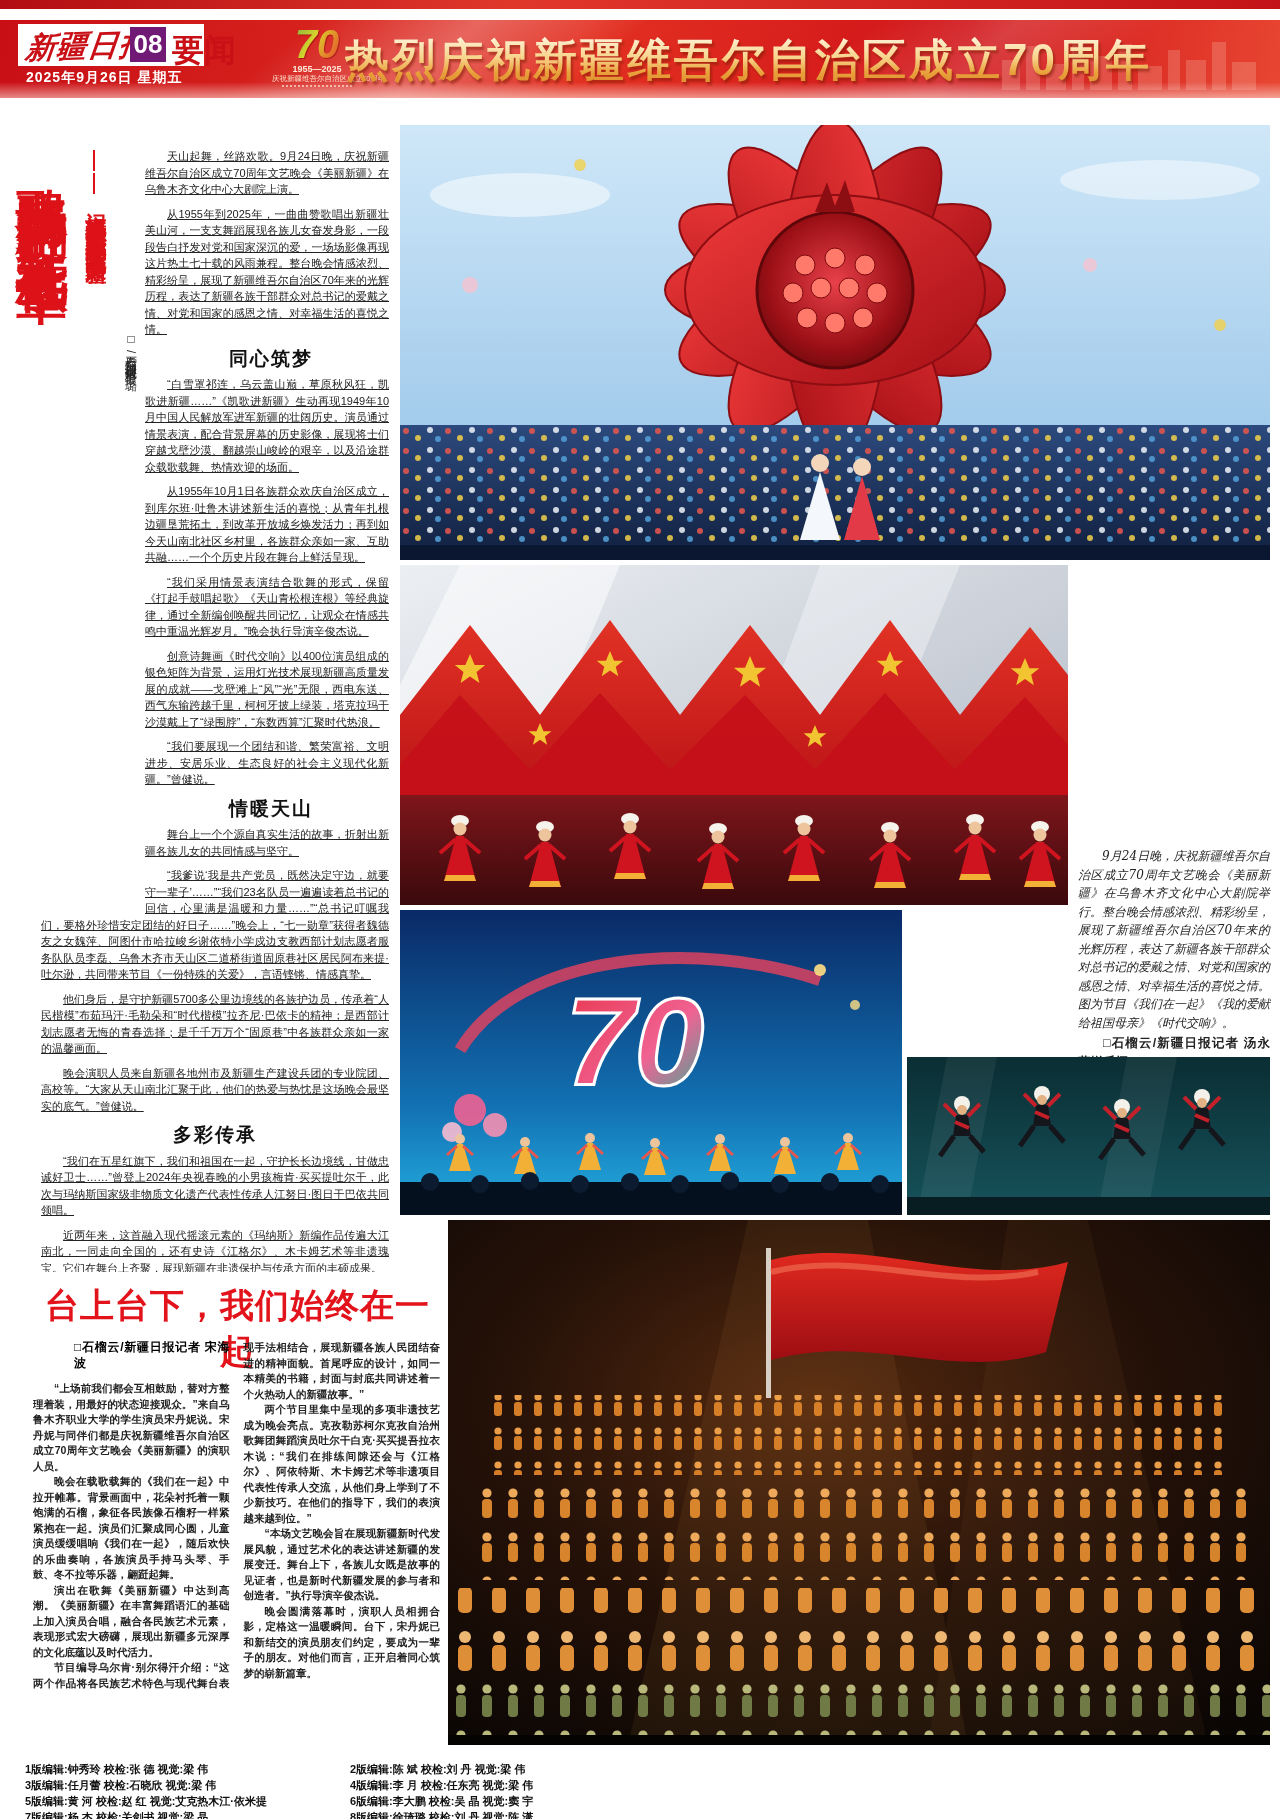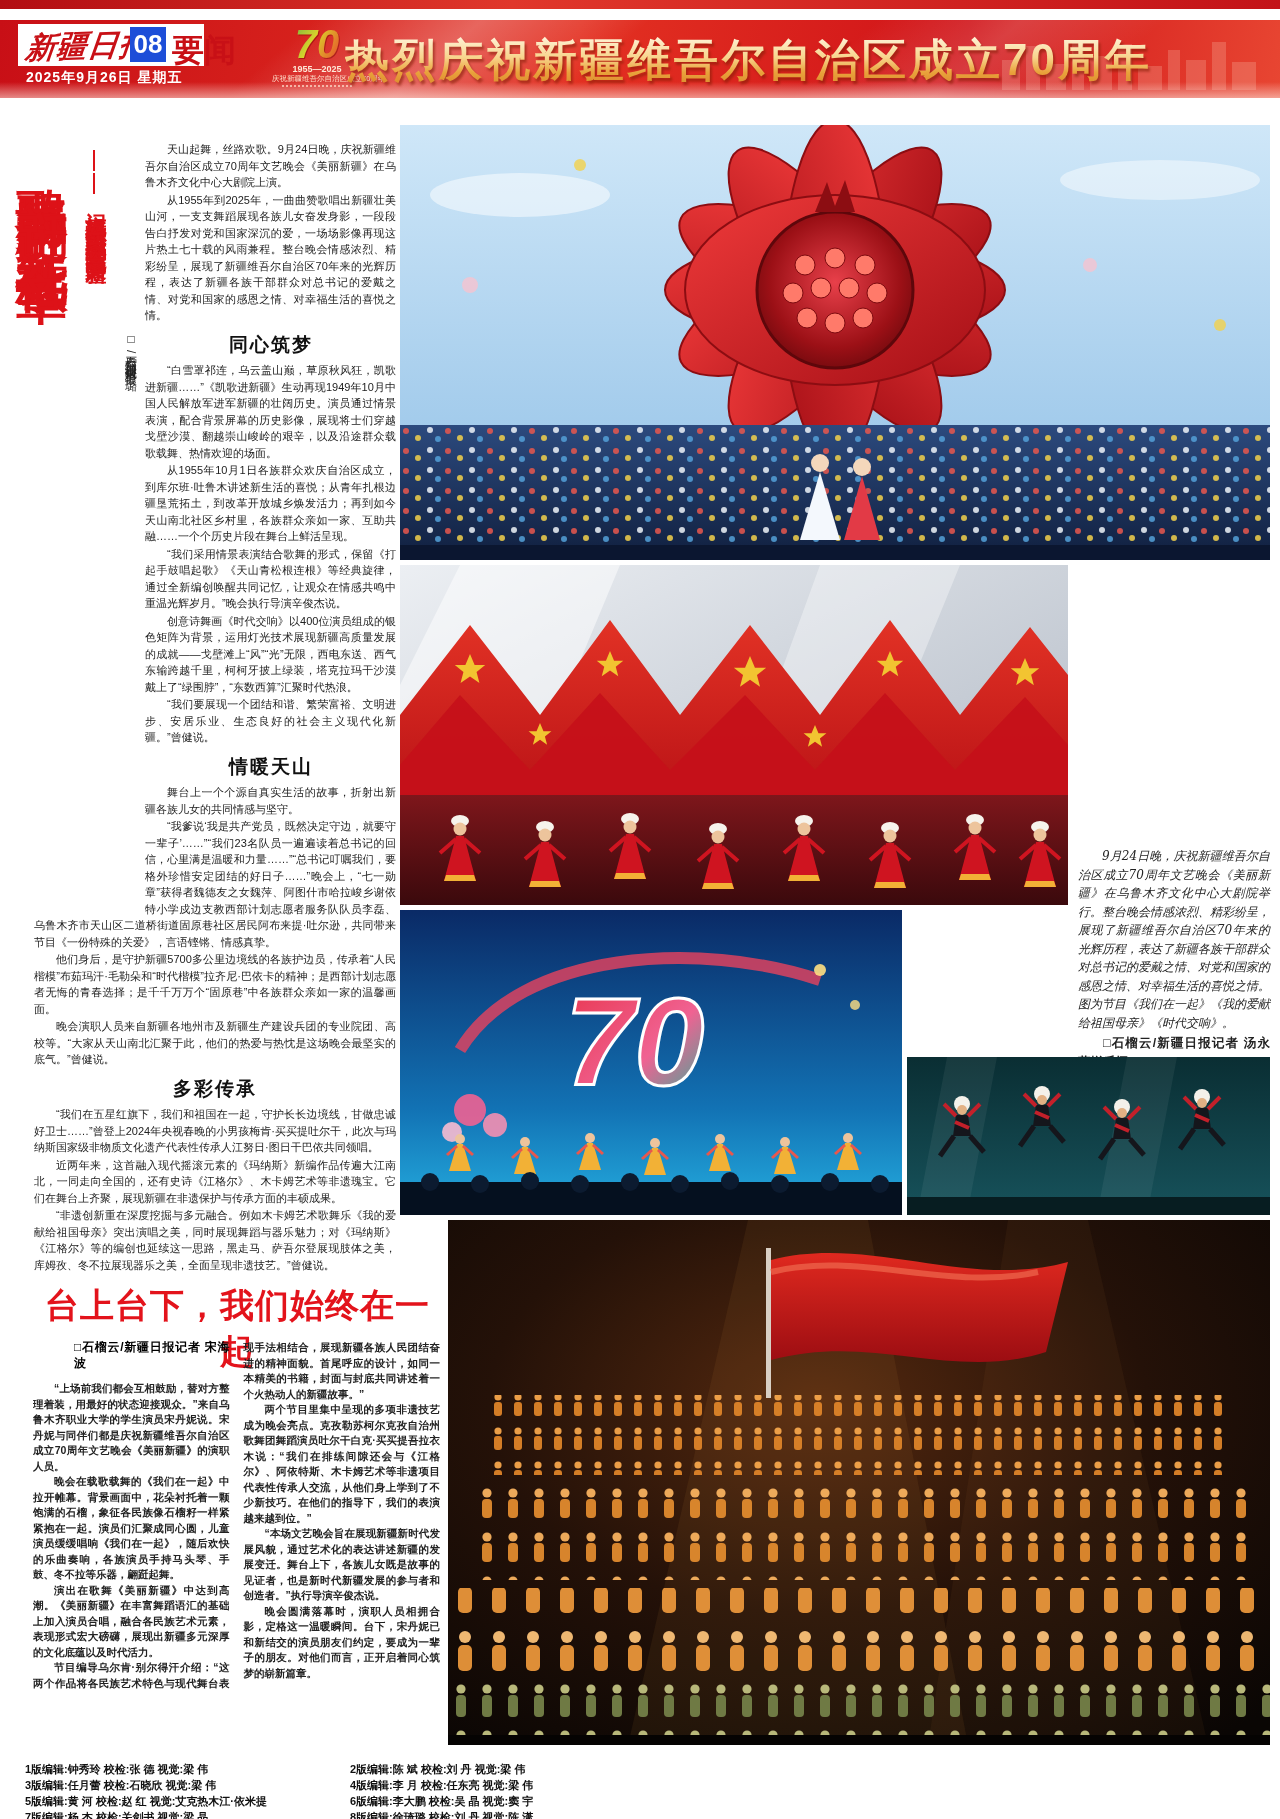--- a/index.html
+++ b/index.html
@@ -14,21 +14,21 @@
   .banner .s1{left:180px;top:-20px;width:500px;height:130px;transform:skewX(-35deg);}
   .banner .s2{left:760px;top:-20px;width:420px;height:130px;transform:skewX(-35deg);opacity:.6;}
   .banner .fade{position:absolute;left:0;bottom:0;width:100%;height:16px;
     background:linear-gradient(180deg,rgba(255,255,255,0),rgba(255,236,228,.55));}
   .skyline{position:absolute;right:18px;bottom:8px;width:260px;height:52px;opacity:.22;}
   .skyline div{position:absolute;bottom:0;background:#ffd9c4;}
   .masthead-panel{position:absolute;left:18px;top:24px;width:186px;height:42px;background:#ffffff;}
   .paper-name{position:absolute;left:26px;top:26px;font-family:"Liberation Serif",serif;
     font-weight:900;font-style:italic;font-size:30px;color:#c81016;letter-spacing:1px;
     transform:skewX(-8deg) rotate(-2deg);}
-  .page-no{position:absolute;left:130px;top:27px;width:36px;height:35px;background:#1d4ed8;
+  .page-no{position:absolute;left:130px;top:27px;width:36px;height:35px;background:#701a75;
     color:#ffffff;font-size:26px;font-weight:700;text-align:center;line-height:35px;}
   .section-name{position:absolute;left:172px;top:29px;font-size:32px;font-weight:900;color:#c81016;}
   .date-line{position:absolute;left:26px;top:69px;font-size:14px;font-weight:700;color:#ffffff;letter-spacing:1px;}
   .logo70{position:absolute;left:272px;top:24px;width:90px;height:70px;text-align:center;}
   .logo70 .num{font-size:40px;font-weight:900;font-style:italic;line-height:40px;
     background:linear-gradient(120deg,#2f9e4f,#d9d22b 45%,#e8552b 75%,#c81016);
     -webkit-background-clip:text;background-clip:text;color:transparent;
     filter:drop-shadow(1px 1px 0 rgba(120,0,0,.45));}
   .logo70 .years{font-size:9px;font-weight:700;color:#ffe9d8;line-height:10px;}
   .logo70 .cap{font-size:7.5px;color:#ffe0cc;line-height:9px;white-space:nowrap;}
@@ -43,21 +43,21 @@
     font-weight:900;font-size:52px;color:#dd1218;letter-spacing:4px;line-height:1.08;}
   .vtitle .gap{display:inline-block;height:36px;}
   .vsub{position:absolute;left:82px;top:150px;height:724px;writing-mode:vertical-rl;
     font-size:21px;font-weight:700;color:#dd1218;letter-spacing:2px;}
   .vbyline{position:absolute;left:122px;top:332px;height:250px;writing-mode:vertical-rl;
     font-size:12px;color:#222;letter-spacing:1px;}
   
   .article1{position:absolute;left:33px;top:140px;width:364px;height:1132px;overflow:hidden;
     font-size:11px;line-height:16.5px;text-align:justify;color:#222;}
   .article1 .spacer{float:left;width:112px;height:770px;}
-  .article1 p{margin:1px;text-indent:2em;}
+  .article1 p{margin:8px;text-indent:2em;text-decoration:underline;}
   .article1 h3{margin:13px 0 9px;font-size:19px;font-weight:900;color:#111;text-align:center;letter-spacing:2px;}
   
   .ph{position:absolute;display:block;}
   
   .caption{position:absolute;left:1078px;top:847px;width:192px;height:218px;
     font-family:"DejaVu Serif",serif;font-style:italic;font-size:12px;line-height:18.5px;
     text-align:justify;color:#222;}
   .caption p{margin:0;text-indent:2em;}
   .caption .credit{font-family:"Liberation Sans",sans-serif;font-style:normal;font-weight:700;
     font-size:12.5px;margin-top:2px;text-indent:2em;}

